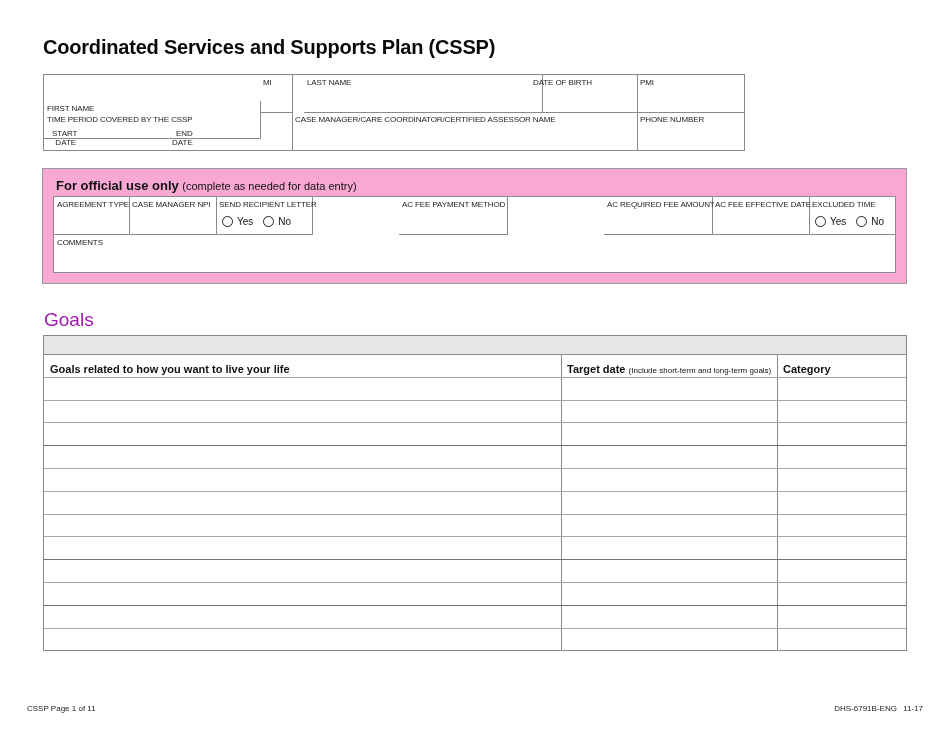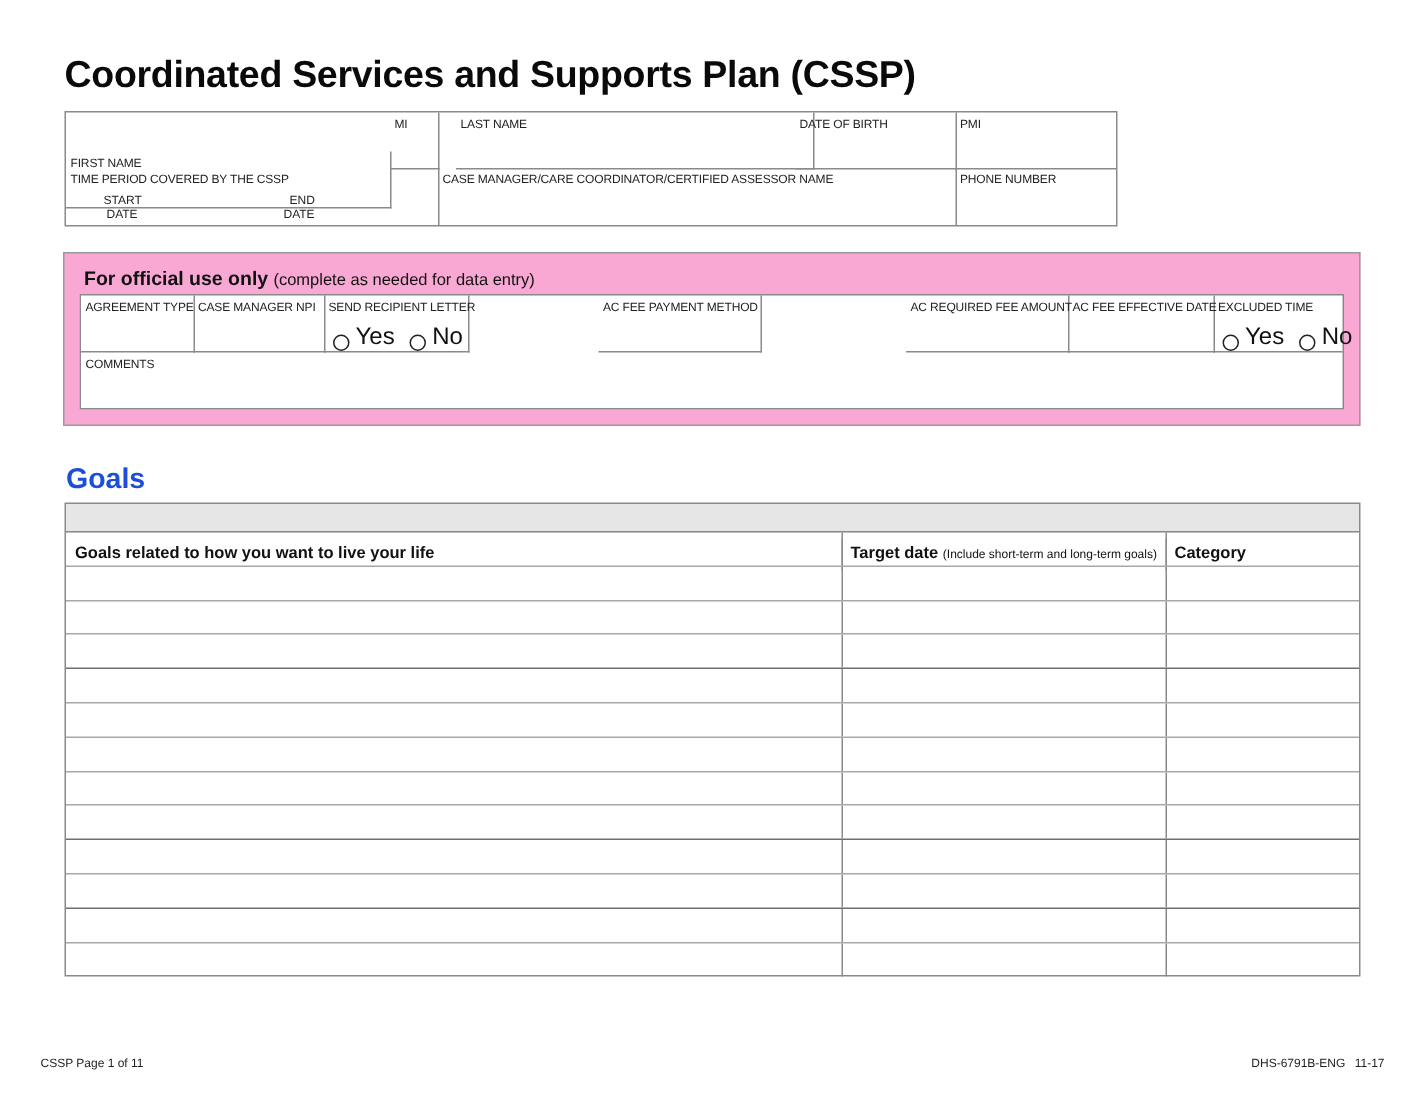--- a/index.html
+++ b/index.html
@@ -1,46 +1,46 @@
 <!DOCTYPE html>
 <html><head>
 <meta charset="utf-8">
 <style>
   * { box-sizing: border-box; margin: 0; padding: 0; }
   html, body { width: 950px; height: 733px; background: #ffffff; overflow: hidden; }
   body { position: relative; font-family: "Liberation Sans", "DejaVu Sans", sans-serif; color: #111; }
 
   .title {
     position: absolute; left: 43px; top: 36px;
-    font-size: 25px; font-weight: bold; letter-spacing: -0.2px; color: #0a0a0a;
+    font-size: 20px; font-weight: bold; letter-spacing: -0.2px; color: #0a0a0a;
   }
 
   
   .hdr { position: absolute; left: 43px; top: 74px; width: 702px; height: 77px; border: 1px solid #8a8a8a; }
   .hcell { position: absolute; border-right: 1px solid #8a8a8a; border-bottom: 1px solid #8a8a8a; }
   .hcell.noright { border-right: none; }
   .hcell.nobottom { border-bottom: none; }
   .lbl { position: absolute; left: 3px; top: 3px; font-size: 8px; color: #222; white-space: nowrap; letter-spacing: -0.1px; }
-  .sublbl { position: absolute; font-size: 8px; color: #222; line-height: 9px; margin-left: 17px; }
+  .sublbl { position: absolute; font-size: 8px; color: #222; text-align: center; line-height: 9px; }
 
   
   .official { position: absolute; left: 42px; top: 168px; width: 865px; height: 116px; background: #f9a8d4; border: 1px solid #9a9a9a; }
   .official-title { position: absolute; left: 13px; top: 9px; font-size: 12.5px; white-space: nowrap; }
   .official-title b { font-size: 13px; }
   .official-title span.note { font-size: 11px; }
   .otable { position: absolute; left: 10px; top: 27px; width: 843px; height: 77px; background: #fff; border: 1px solid #8a8a8a; padding-left: 22px; }
   .ocell { position: absolute; top: 0; height: 38px; border-right: 1px solid #8a8a8a; border-bottom: 1px solid #8a8a8a; }
   .ocell.last { border-right: none; }
   .comments { position: absolute; left: 0; top: 38px; width: 100%; height: 37px; }
-  .radio-row { position: absolute; left: 6px; top: 19px; display: flex; align-items: flex-end; font-size: 16px; white-space: nowrap; }
+  .radio-row { position: absolute; left: 6px; top: 19px; display: flex; align-items: flex-end; font-size: 10px; white-space: nowrap; }
   .radio { display: inline-block; width: 11px; height: 11px; border: 1px solid #222; border-radius: 50%; margin-right: 4px; background: #fff; }
   .radio-lbl { margin-right: 10px; }
 
   
-  .goals-h { position: absolute; left: 44px; top: 309px; font-size: 19px; font-weight: bold; color: #1d4ed8; }
+  .goals-h { position: absolute; left: 44px; top: 309px; font-size: 19px; font-weight: normal; color: #a21caf; }
   .gtable { position: absolute; left: 43px; top: 335px; width: 864px; height: 316px; border: 1px solid #8a8a8a; border-collapse: collapse; }
   .ghead { position: absolute; left: 0; top: 0; width: 100%; height: 19px; background: #e6e6e6; border-bottom: 1px solid #8a8a8a; }
   .gh { position: absolute; top: 0; height: 19px; font-size: 11px; font-weight: bold; padding: 4px 0 17px 6px; white-space: nowrap; border-right: 1px solid #8a8a8a; margin-top: 23px; }
   .gh .small { font-size: 8px; font-weight: normal; }
   .gh.last { border-right: none; }
   .grow { position: absolute; left: 0; width: 100%; height: 23px; border-bottom: 1px solid #a8a8a8; }
   .grow.last { border-bottom: none; }
   .gcell { position: absolute; top: 0; height: 100%; border-right: 1px solid #8a8a8a; }
   .gcell.last { border-right: none; }
 

